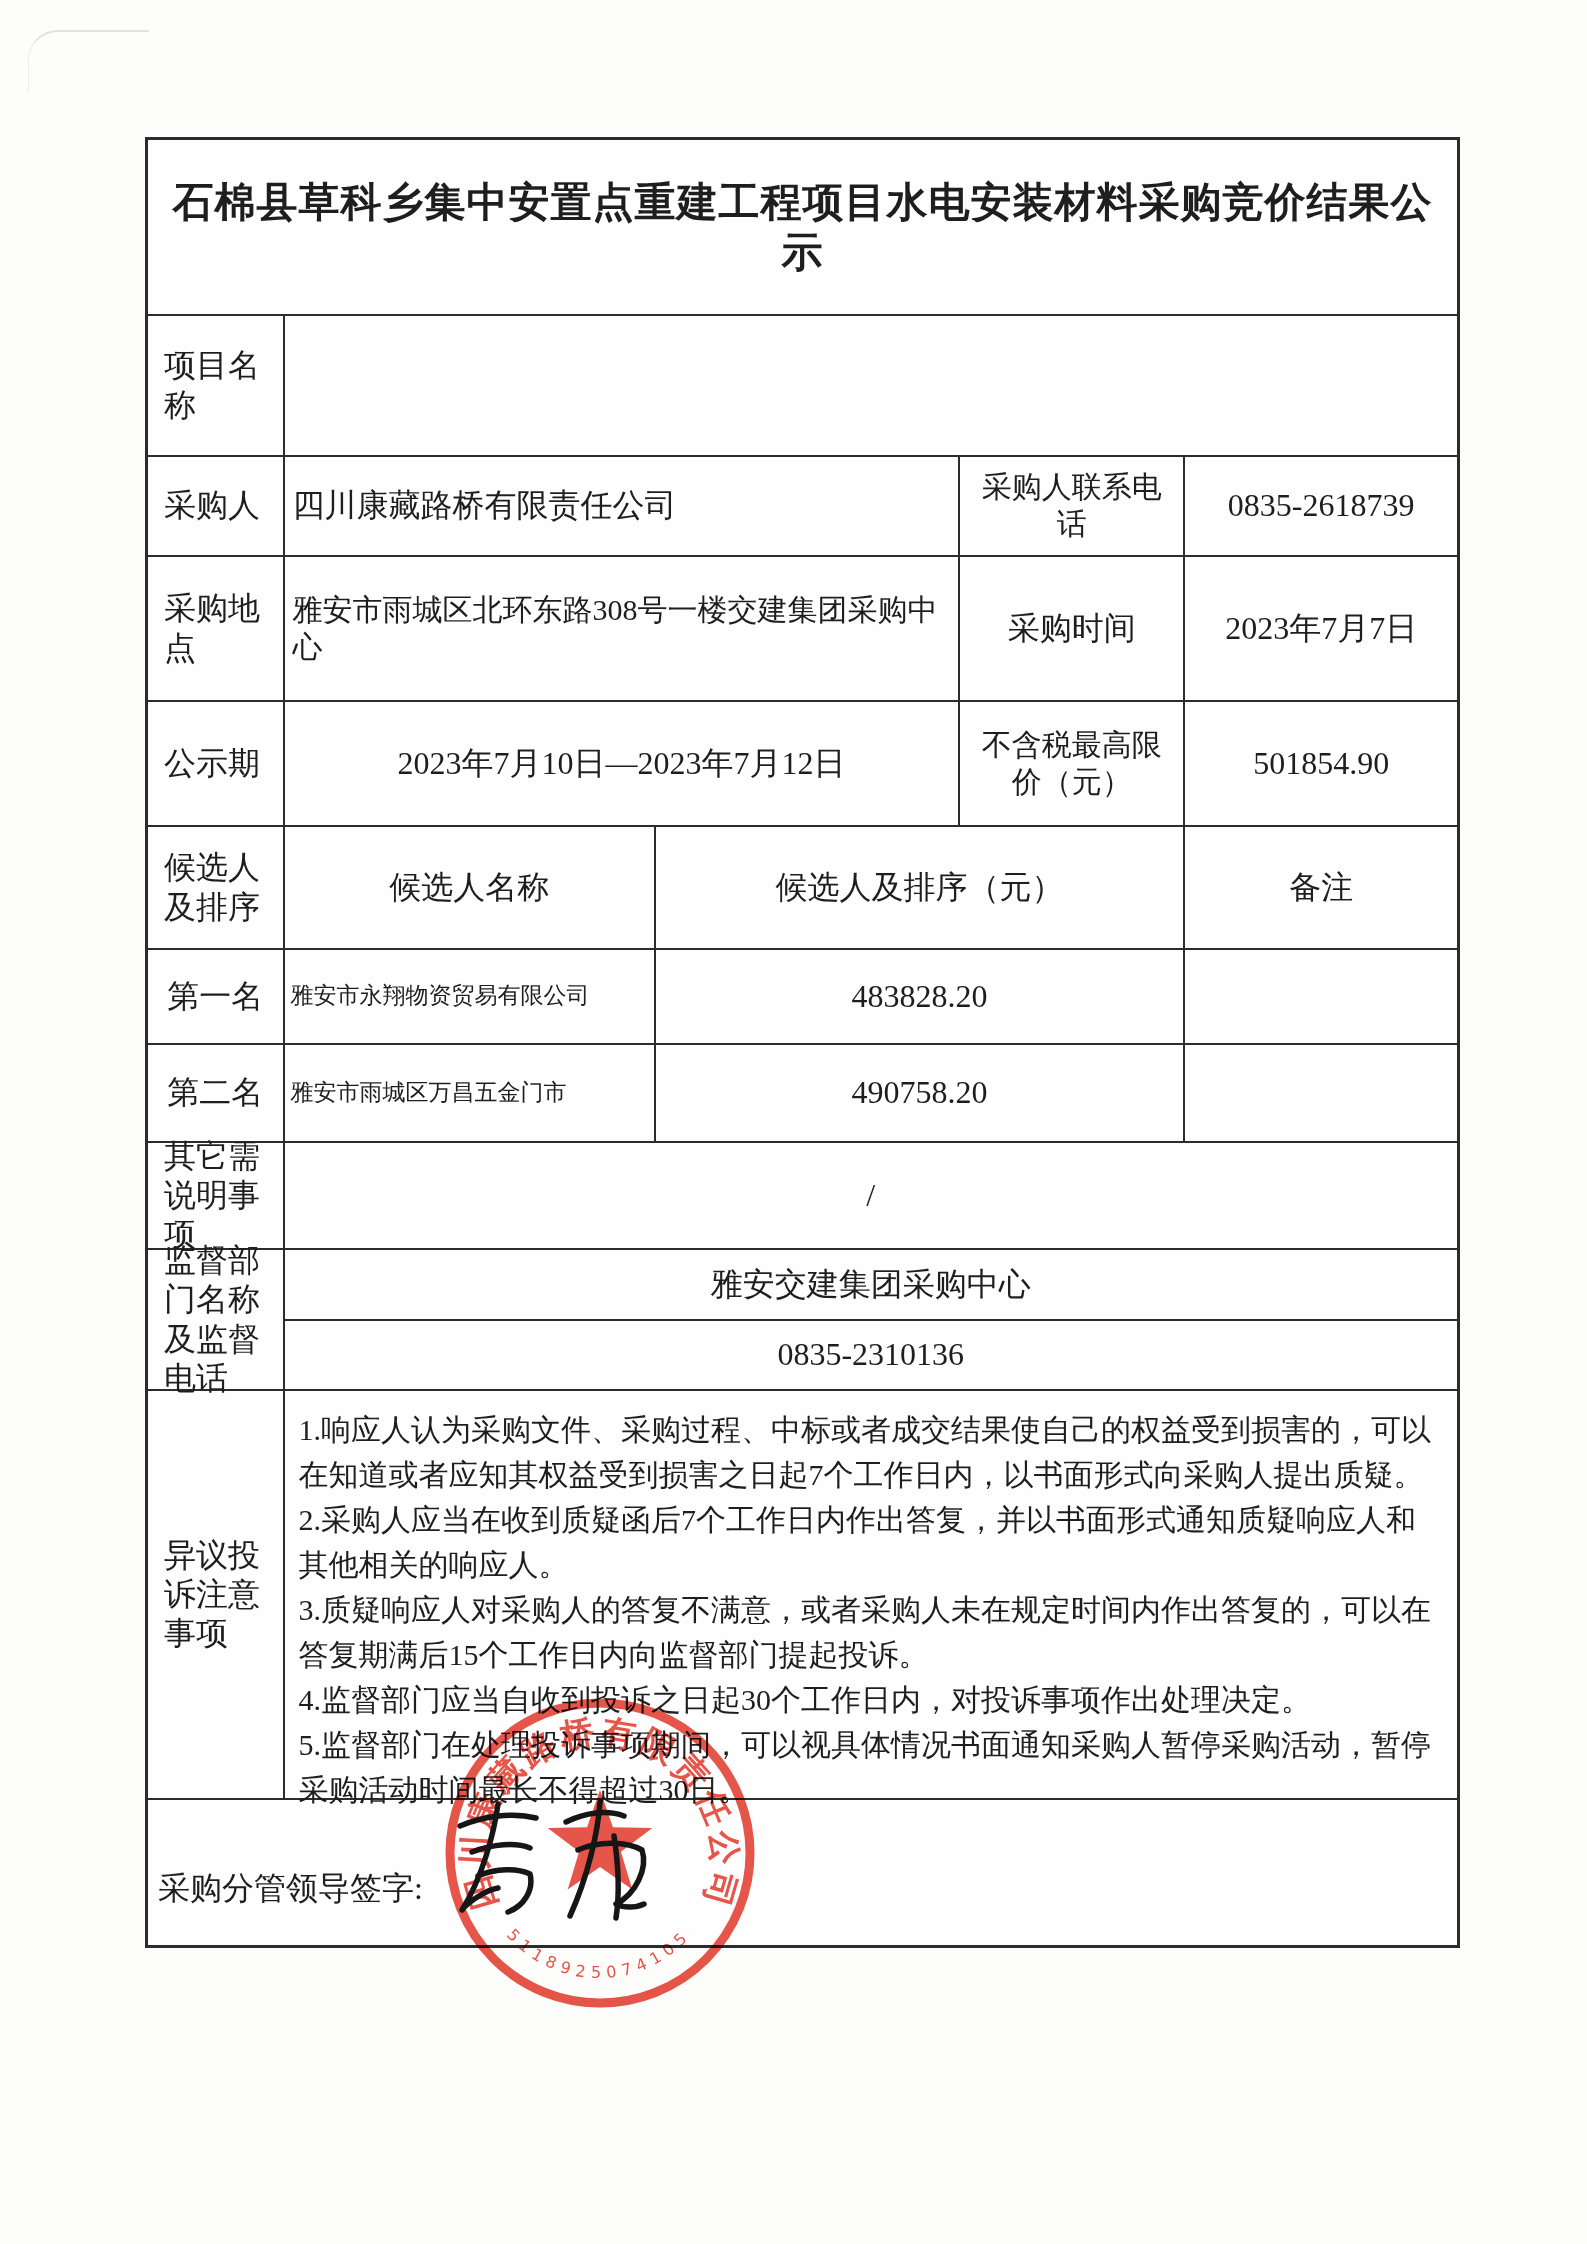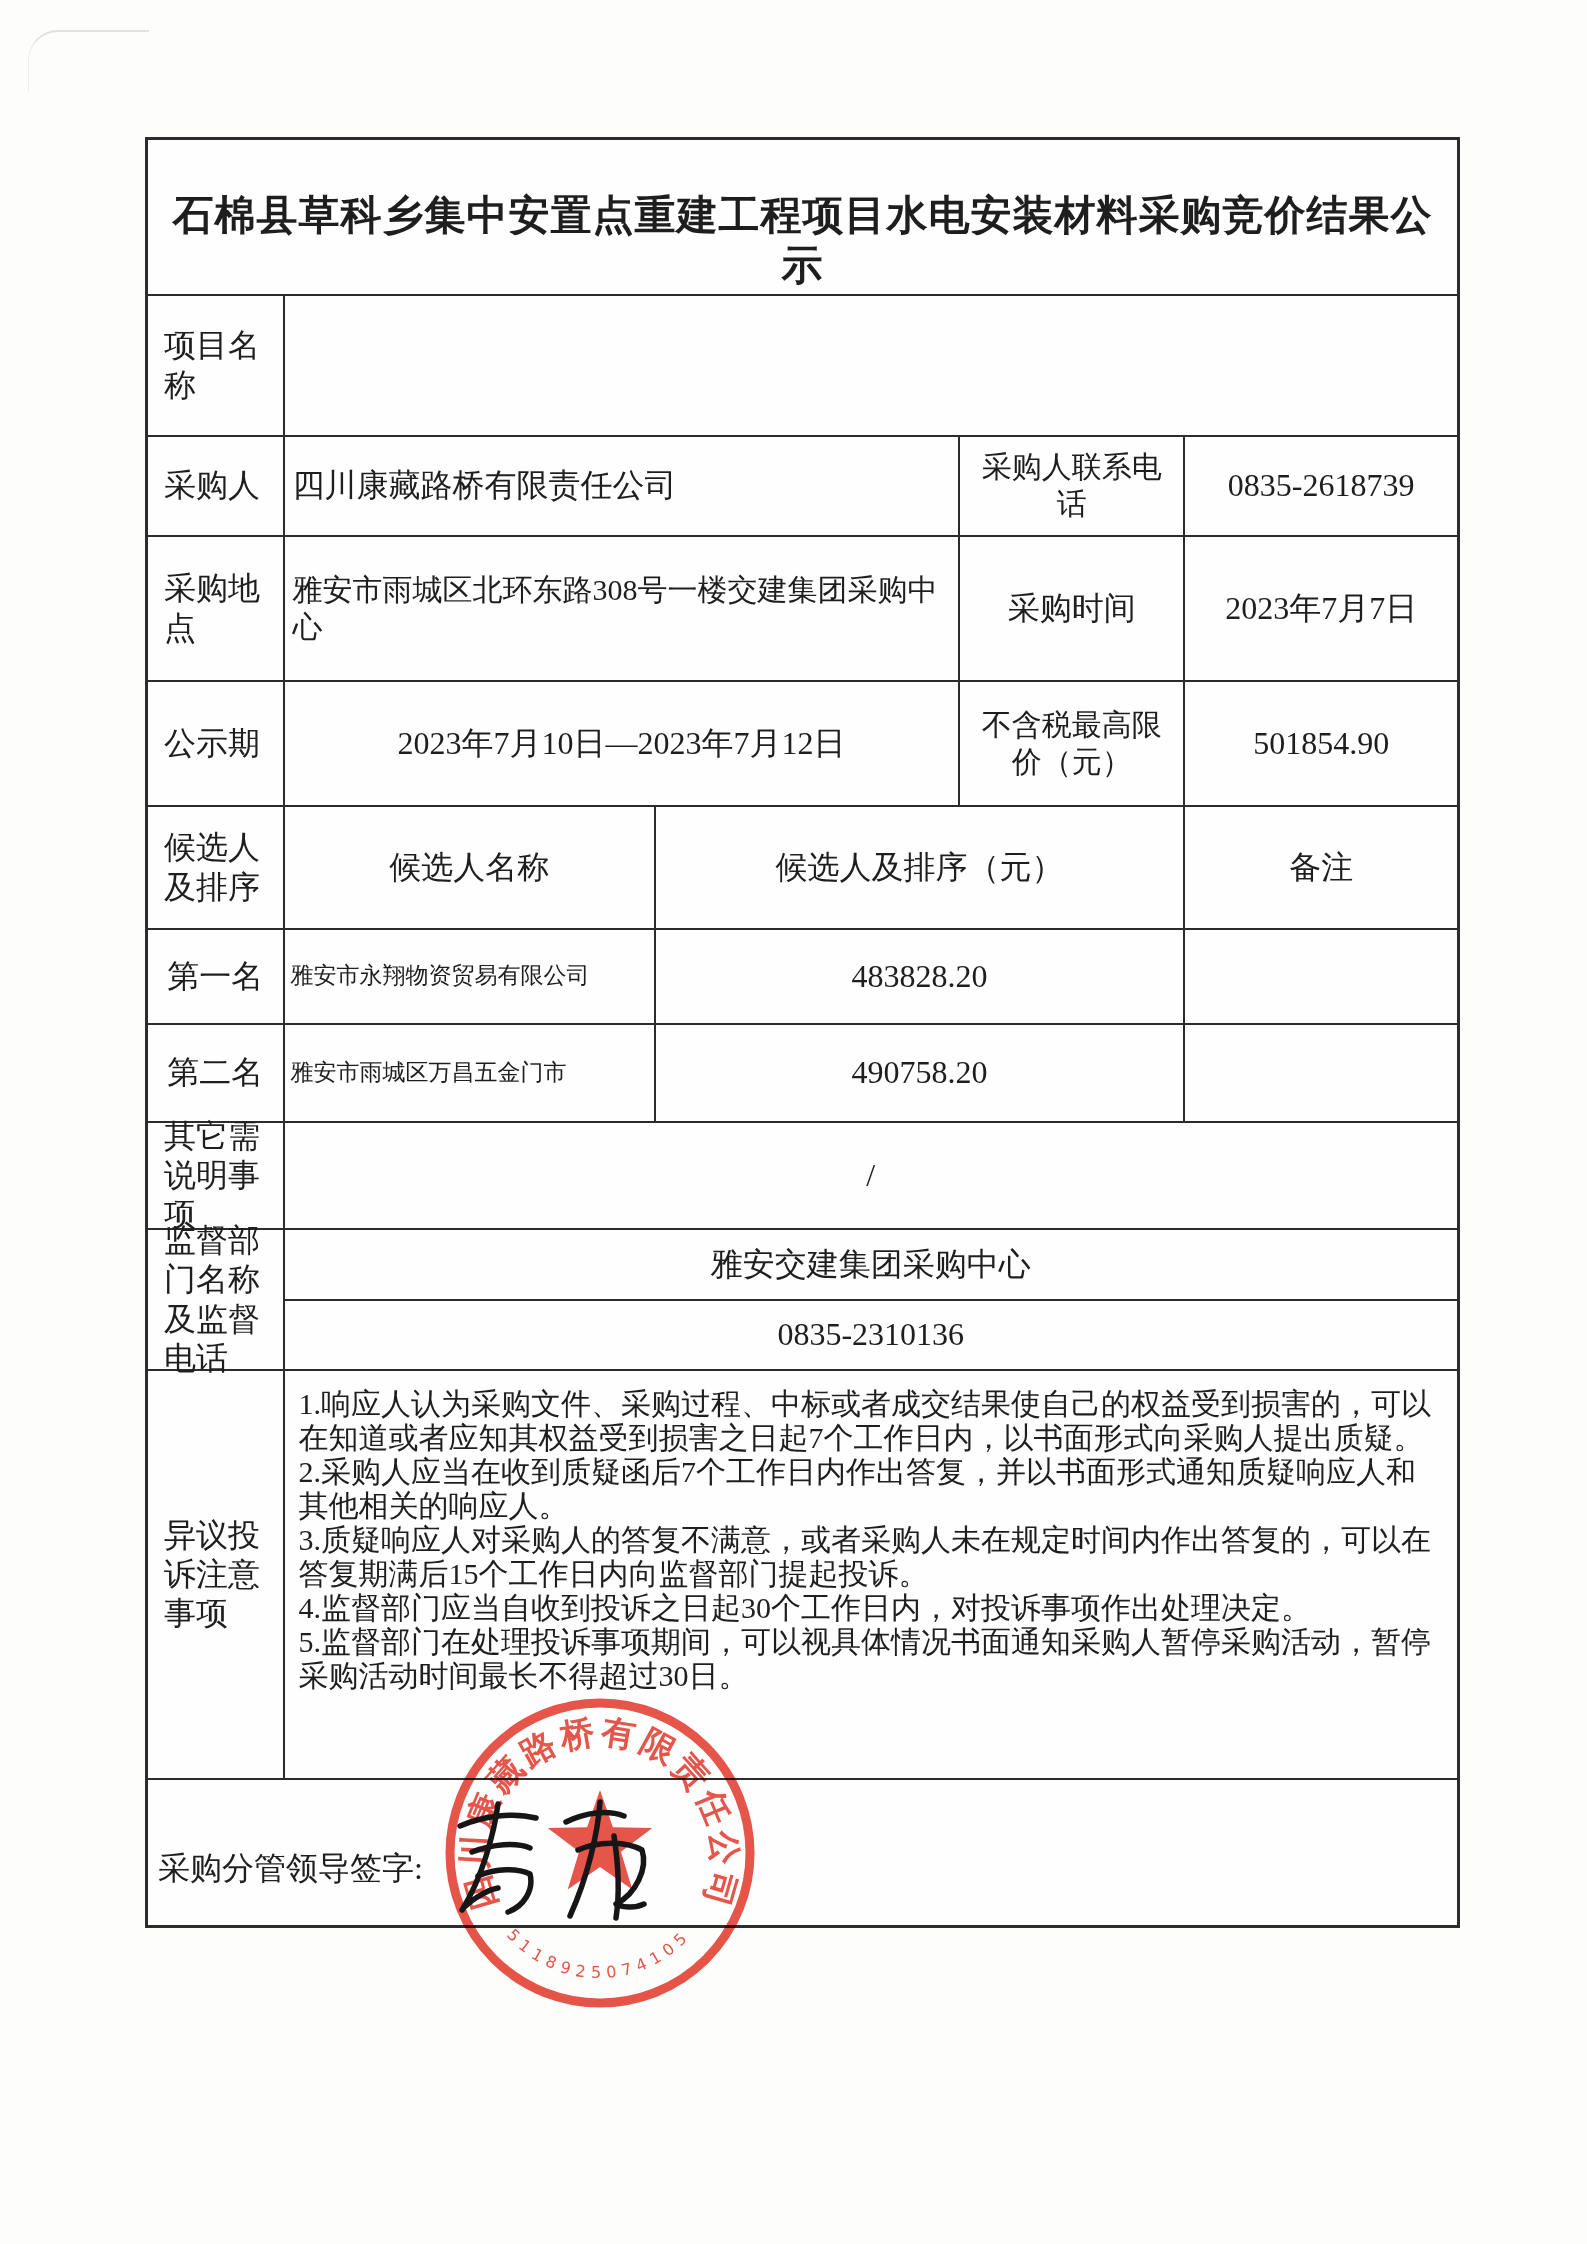--- a/index.html
+++ b/index.html
@@ -22,39 +22,39 @@
   }
   .cell.end{border-right:none;}
   .center{justify-content:center;text-align:center;}
   .w-label{width:137px;padding:4px 16px;}
   .w-v1{width:679px;}
   .w-l2{width:226px;}
   .w-v2{width:273px;border-radius:17px;}
   .w-name{width:373px;}
   .w-price{width:532px;}
   .w-span{width:1178px;}
-  .title-row{height:156px;align-items:flex-end;}
+  .title-row{height:176px;}
   .title-cell{width:1315px;font-size:41px;font-weight:bold;letter-spacing:1px;}
   .r-project{height:141px;}
   .r-purchaser{height:100px;}
   .r-location{height:145px;}
   .r-publicity{height:125px;}
   .r-header{height:123px;}
   .r-first{height:95px;}
   .r-second{height:98px;}
   .r-other{height:107px;}
   .r-super{height:141px;}
   .r-note{height:409px;}
   .r-sign{height:113px;margin-top:32px;}
   .small30{font-size:30px;}
   .name-cell{font-size:23px;padding:4px 6px;}
   .stack{flex-direction:column;align-items:stretch;padding:0;}
   .stack > div{flex:1;display:flex;align-items:center;justify-content:center;font-size:32px;}
   .stack > div:first-child{border-bottom:2px solid #2c2c2c;}
-  .note-cell{display:block;padding:16px 16px 0 14px;font-size:30px;line-height:34px;text-align:left;}
+  .note-cell{display:block;padding:16px 16px 0 14px;font-size:30px;line-height:45px;text-align:left;}
   .note-cell p{margin:0;}
   .sign-cell{width:1315px;font-size:32px;padding:4px 10px;}
   .stamp{position:absolute;left:433px;top:1693px;width:334px;height:326px;
          opacity:0.86;mix-blend-mode:multiply;pointer-events:none;}
   .signature{position:absolute;left:438px;top:1792px;width:240px;height:138px;pointer-events:none;}
   .page-edge{position:absolute;left:28px;top:30px;width:120px;height:60px;
     border-top:2px solid #cfcfc9;border-left:1px solid #e2e2dc;border-radius:30px 0 0 0;opacity:.6;}
 </style>
 </head>
 <body>

